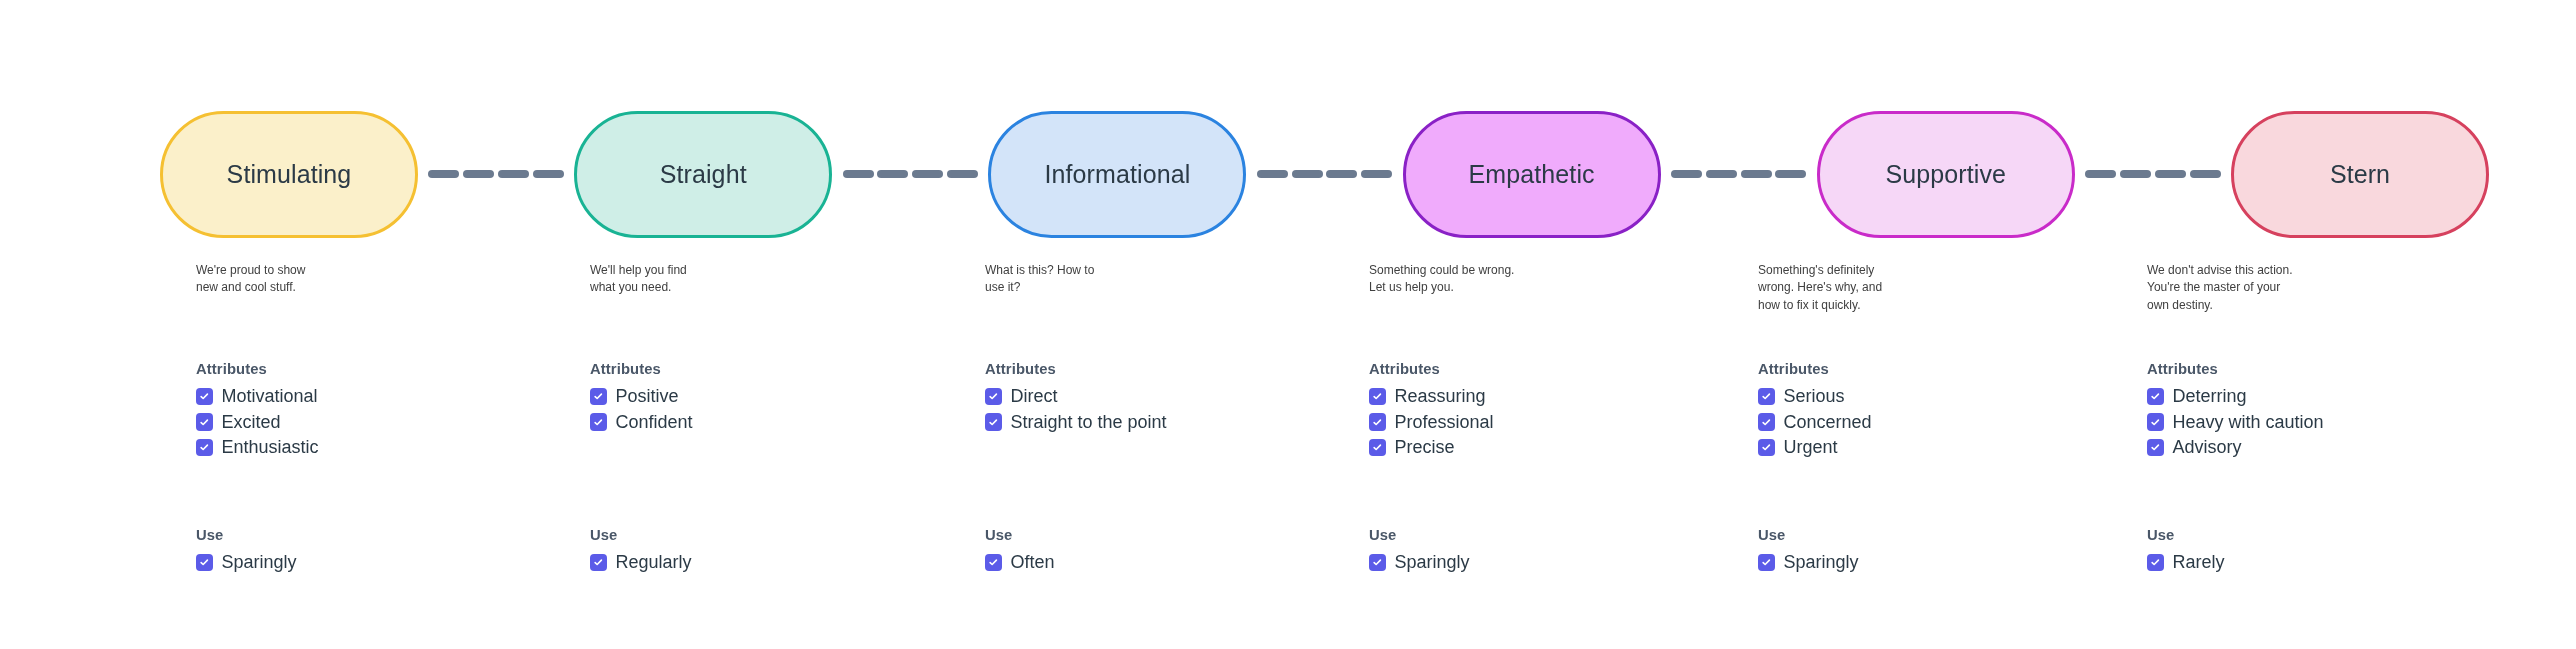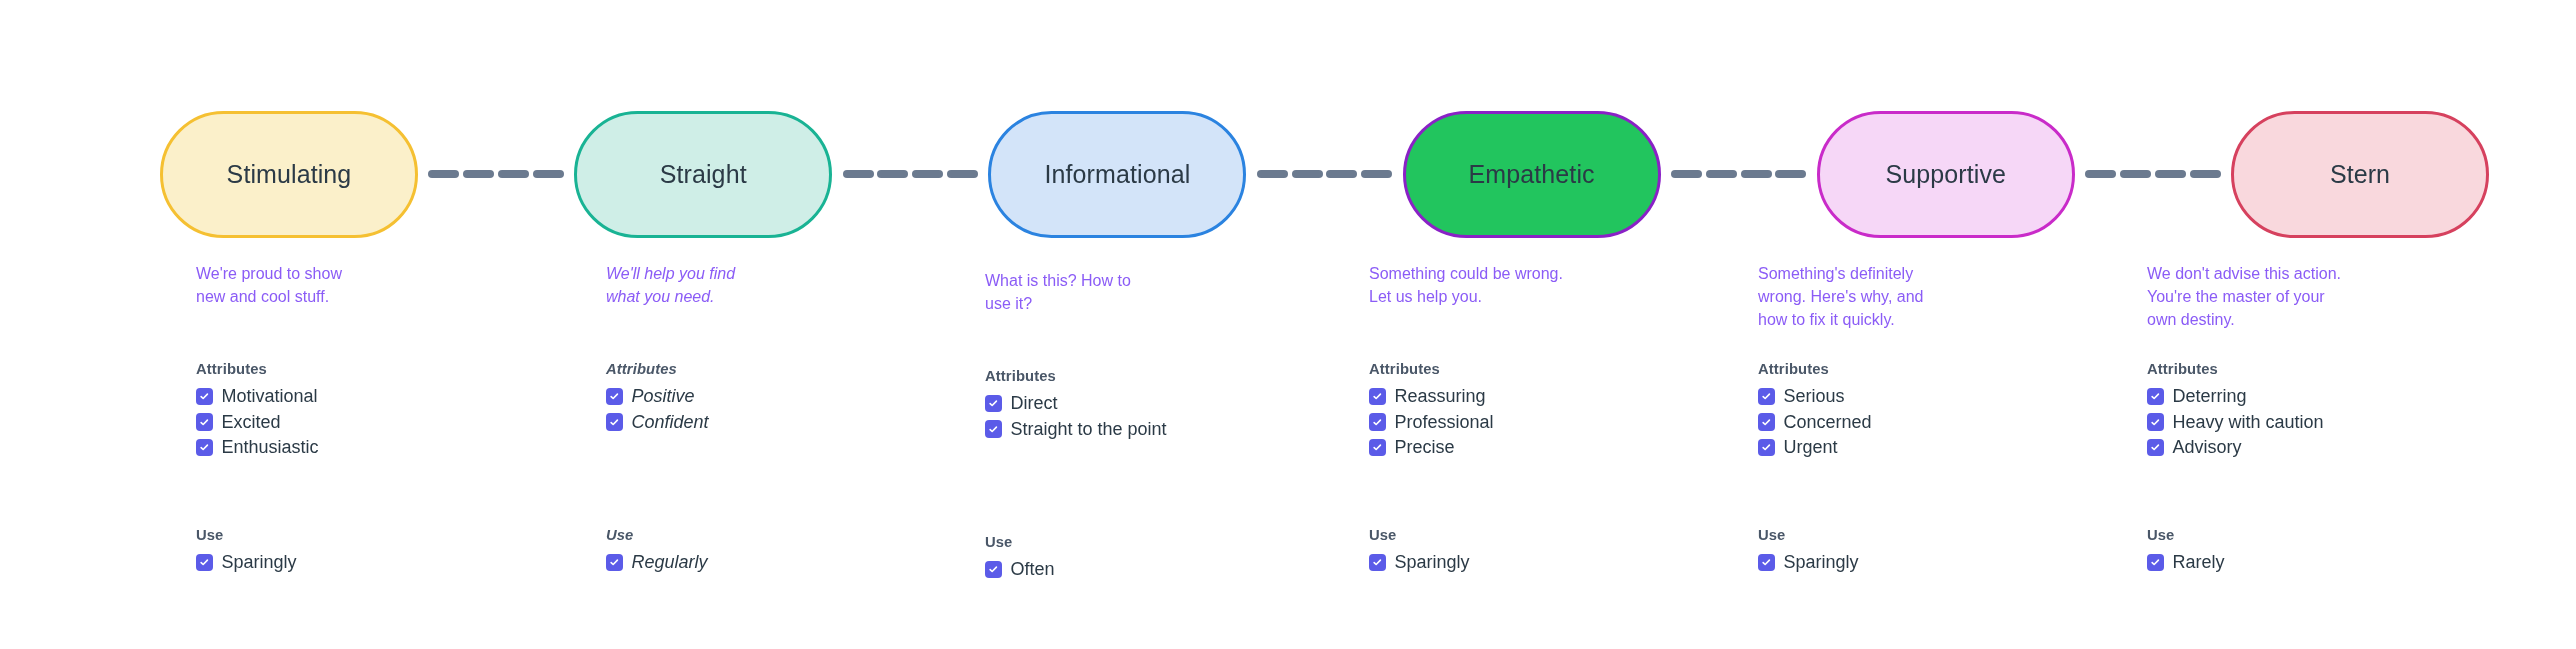--- a/index.html
+++ b/index.html
@@ -81,23 +81,23 @@
     height: 349px;
   }
 
   .column {
     position: absolute;
     top: 0;
     width: 335px;
   }
 
   .desc {
-    font-size: 16px;
+    font-size: 12px;
     line-height: 1.45;
-    color: #8b5cf6;
+    color: #404040;
     white-space: pre-line;
     margin-bottom: 0;
   }
 
   .group {
     position: absolute;
     left: 0;
     width: 335px;
   }
 
@@ -165,21 +165,21 @@
       </div>
       <div class="pill" style="background: rgb(211, 228, 249); border-color: rgb(43, 131, 224);">
         <span class="pill-label">Informational</span>
       </div>
       <div class="connector">
         <span class="dash"></span>
         <span class="dash"></span>
         <span class="dash"></span>
         <span class="dash"></span>
       </div>
-      <div class="pill" style="background: #22c55e; border-color: rgb(138, 33, 198);">
+      <div class="pill" style="background: #f0abfc; border-color: rgb(138, 33, 198);">
         <span class="pill-label">Empathetic</span>
       </div>
       <div class="connector">
         <span class="dash"></span>
         <span class="dash"></span>
         <span class="dash"></span>
         <span class="dash"></span>
       </div>
       <div class="pill" style="background: rgb(246, 215, 247); border-color: rgb(201, 43, 201);">
         <span class="pill-label">Supportive</span>
@@ -231,21 +231,21 @@
           <div class="check-item">
             <span class="checkbox">
               <svg width="10.7" height="10.7" viewBox="0 0 16 16">
                 <path d="M3.2 8.4 L6.2 11.2 L12.6 4.6" fill="none" stroke="#ffffff" stroke-width="2.4" stroke-linecap="round" stroke-linejoin="round"></path>
               </svg>
             </span>
             <span class="check-label">Sparingly</span>
           </div>
         </div>
       </div>
-      <div class="column" style="left: 606px; font-style: italic;">
+      <div class="column" style="left: 590px;">
         <div class="desc">We'll help you find
 what you need.</div>
         <div class="group group-attributes">
           <div class="group-title">Attributes</div>
           <div class="check-item">
             <span class="checkbox">
               <svg width="10.7" height="10.7" viewBox="0 0 16 16">
                 <path d="M3.2 8.4 L6.2 11.2 L12.6 4.6" fill="none" stroke="#ffffff" stroke-width="2.4" stroke-linecap="round" stroke-linejoin="round"></path>
               </svg>
             </span>
@@ -265,21 +265,21 @@
           <div class="check-item">
             <span class="checkbox">
               <svg width="10.7" height="10.7" viewBox="0 0 16 16">
                 <path d="M3.2 8.4 L6.2 11.2 L12.6 4.6" fill="none" stroke="#ffffff" stroke-width="2.4" stroke-linecap="round" stroke-linejoin="round"></path>
               </svg>
             </span>
             <span class="check-label">Regularly</span>
           </div>
         </div>
       </div>
-      <div class="column" style="left: 985px; margin-top: 7px;">
+      <div class="column" style="left: 985px;">
         <div class="desc">What is this? How to
 use it?</div>
         <div class="group group-attributes">
           <div class="group-title">Attributes</div>
           <div class="check-item">
             <span class="checkbox">
               <svg width="10.7" height="10.7" viewBox="0 0 16 16">
                 <path d="M3.2 8.4 L6.2 11.2 L12.6 4.6" fill="none" stroke="#ffffff" stroke-width="2.4" stroke-linecap="round" stroke-linejoin="round"></path>
               </svg>
             </span>

